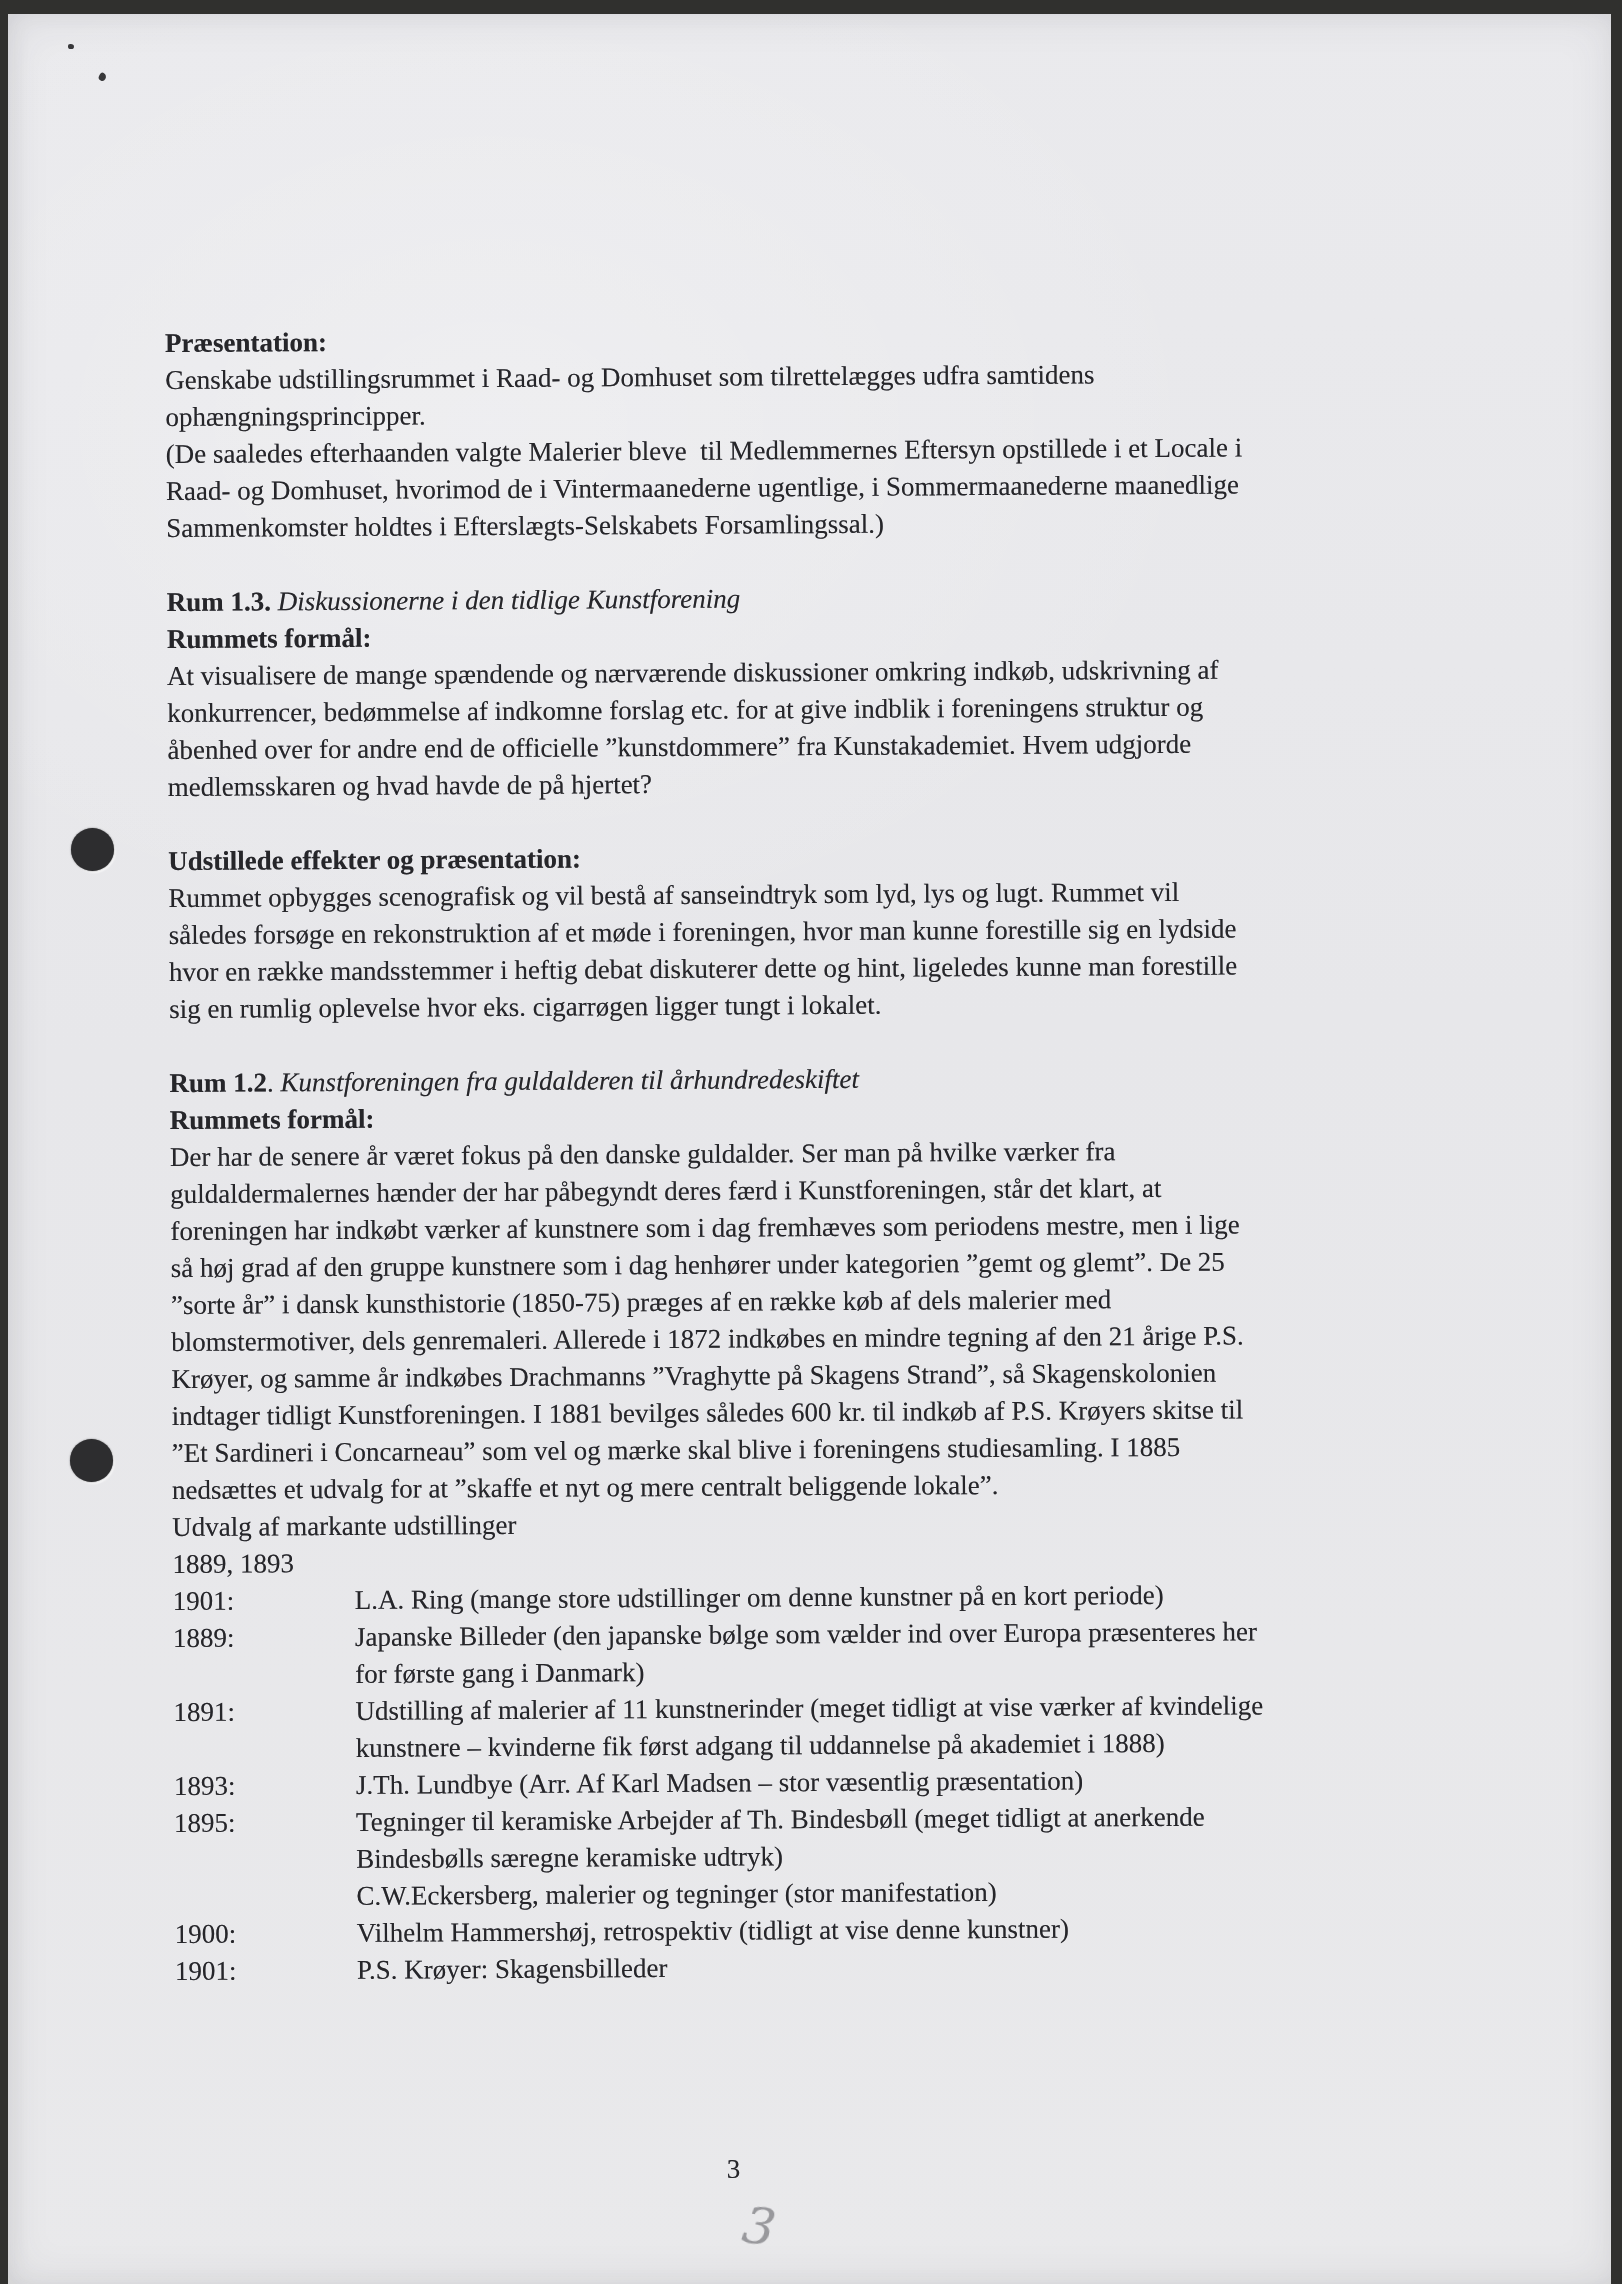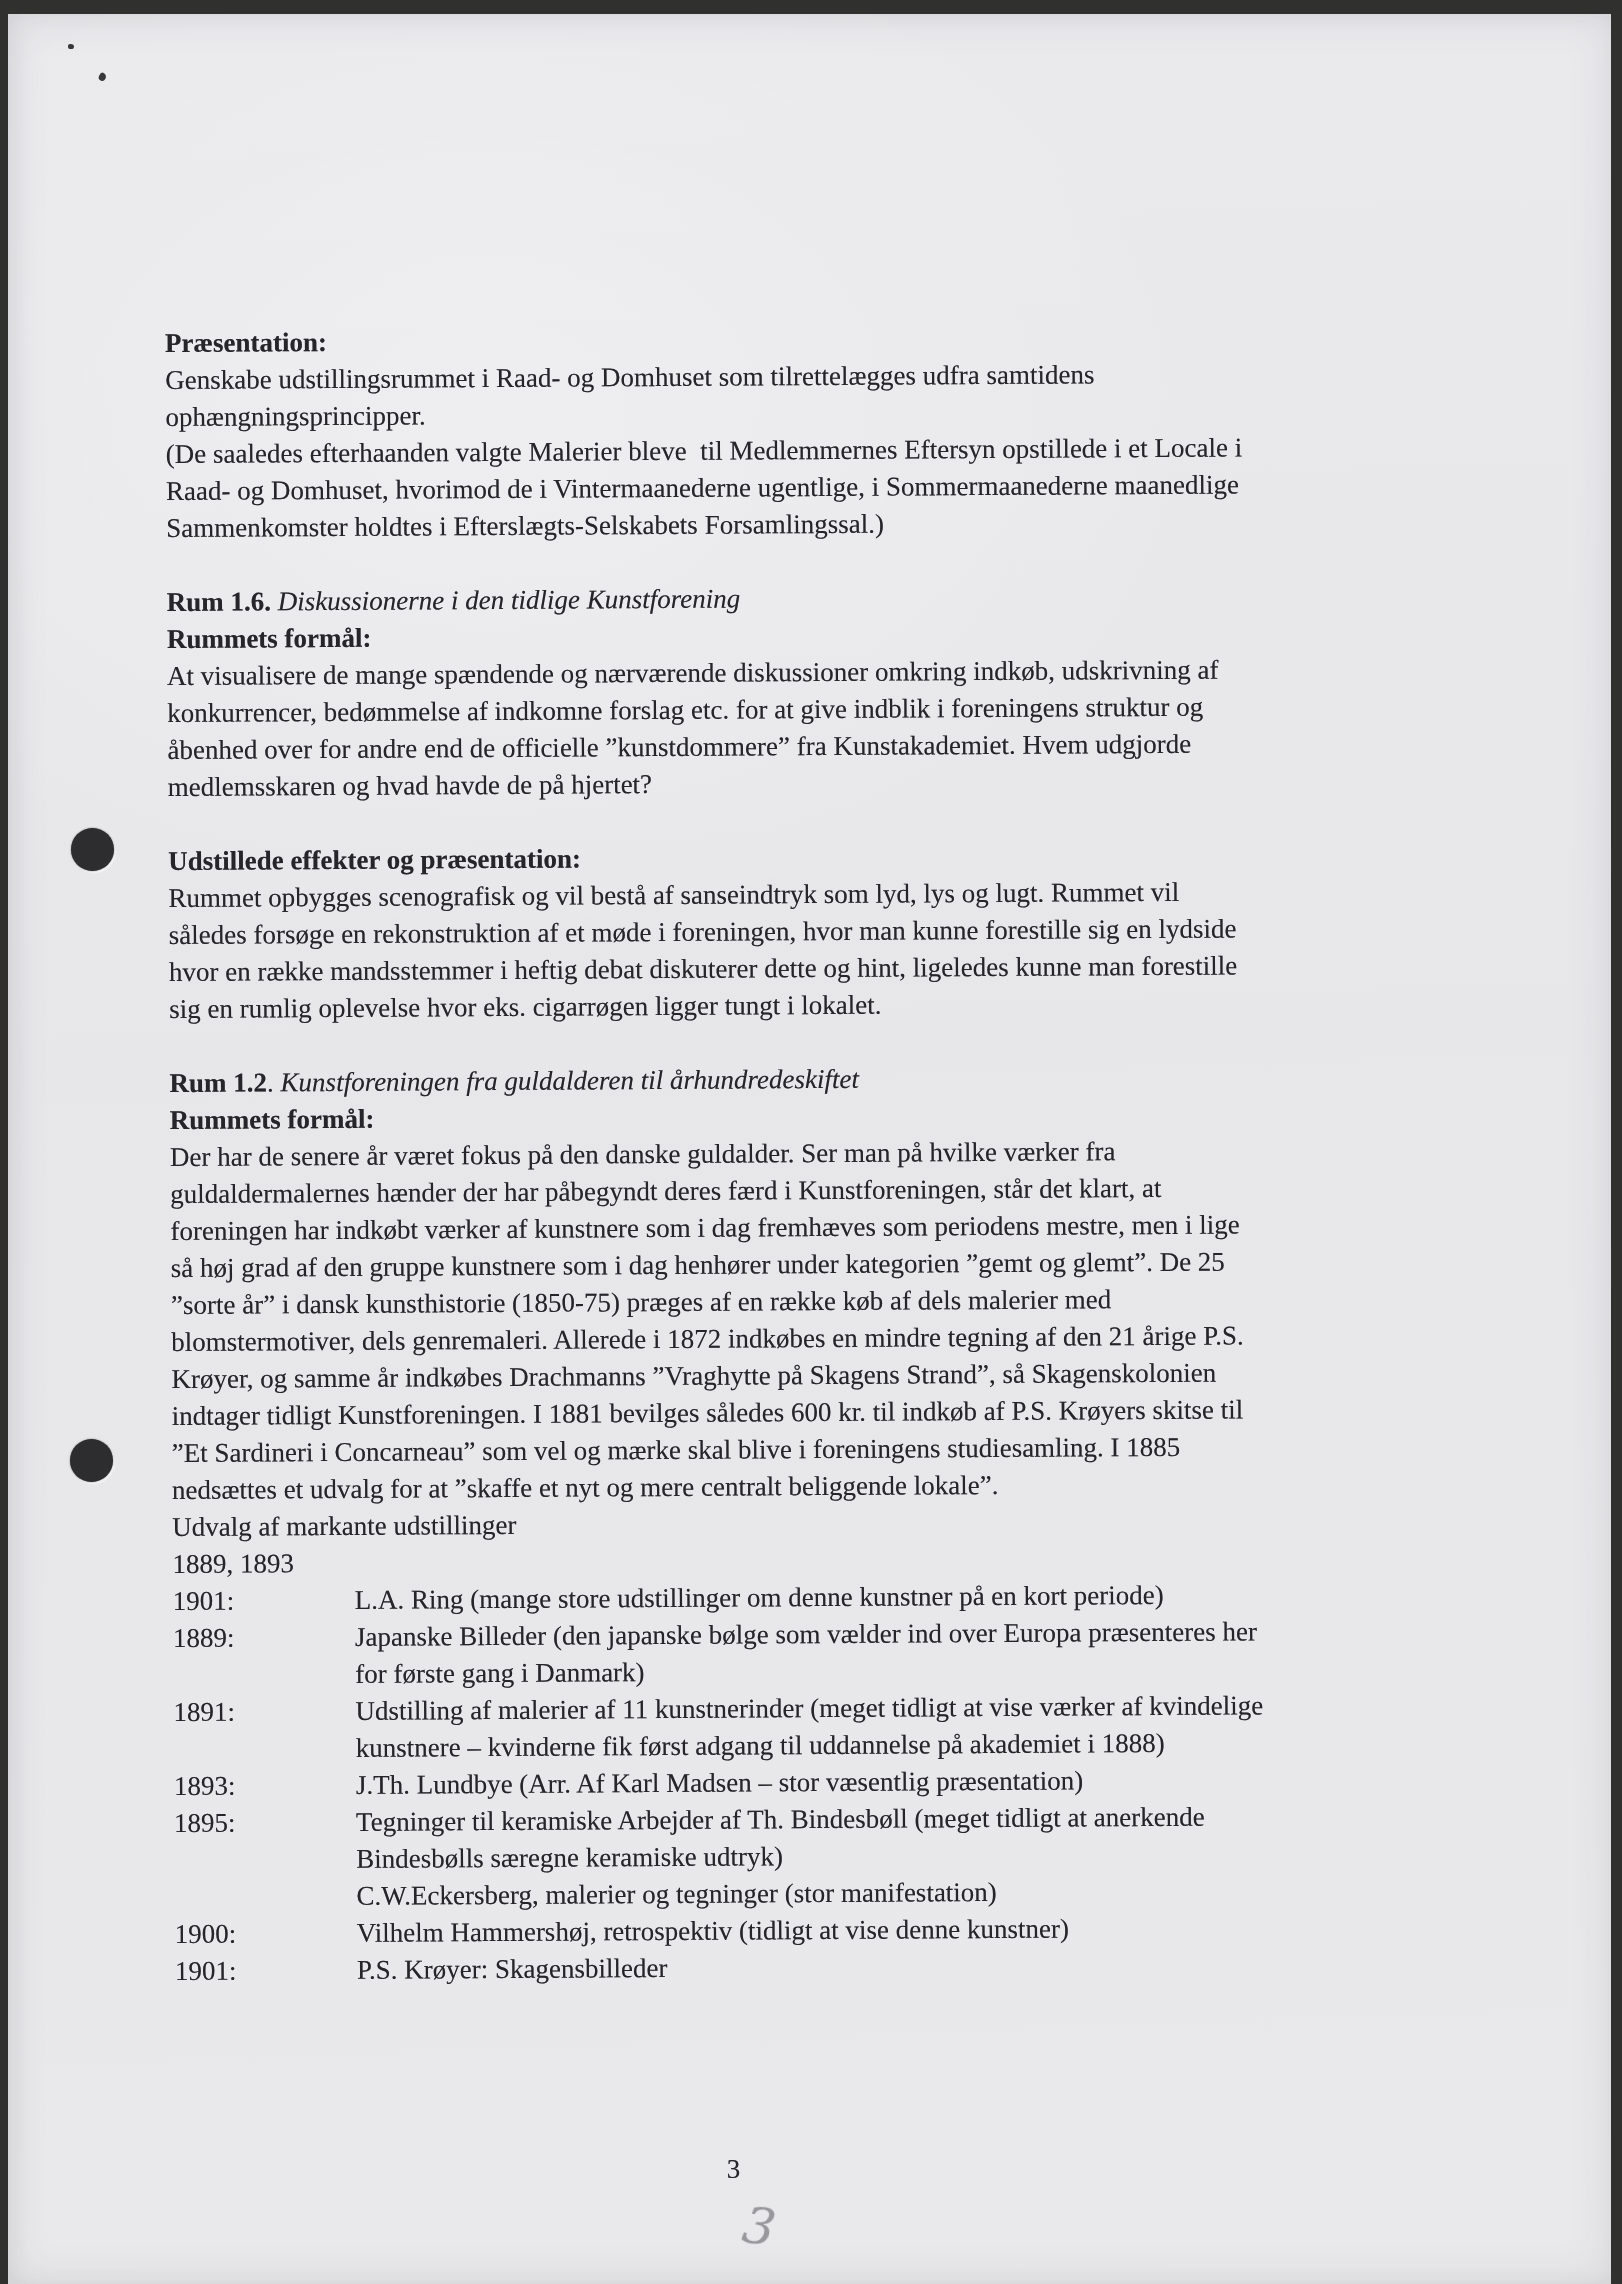--- a/index.html
+++ b/index.html
@@ -81,21 +81,21 @@
   <div class="hole h2"></div>
 
   <div class="content" id="doc-content">
       <div class="line"><span class="b">Præsentation:</span></div>
       <div class="line">Genskabe udstillingsrummet i Raad- og Domhuset som tilrettelægges udfra samtidens</div>
       <div class="line">ophængningsprincipper.</div>
       <div class="line">(De saaledes efterhaanden valgte Malerier bleve  til Medlemmernes Eftersyn opstillede i et Locale i</div>
       <div class="line">Raad- og Domhuset, hvorimod de i Vintermaanederne ugentlige, i Sommermaanederne maanedlige</div>
       <div class="line">Sammenkomster holdtes i Efterslægts-Selskabets Forsamlingssal.)</div>
       <div class="line"></div>
-      <div class="line"><span class="b">Rum 1.6.</span><span> </span><span class="i">Diskussionerne i den tidlige Kunstforening</span></div>
+      <div class="line"><span class="b">Rum 1.3.</span><span> </span><span class="i">Diskussionerne i den tidlige Kunstforening</span></div>
       <div class="line"><span class="b">Rummets formål:</span></div>
       <div class="line">At visualisere de mange spændende og nærværende diskussioner omkring indkøb, udskrivning af</div>
       <div class="line">konkurrencer, bedømmelse af indkomne forslag etc. for at give indblik i foreningens struktur og</div>
       <div class="line">åbenhed over for andre end de officielle ”kunstdommere” fra Kunstakademiet. Hvem udgjorde</div>
       <div class="line">medlemsskaren og hvad havde de på hjertet?</div>
       <div class="line"></div>
       <div class="line"><span class="b">Udstillede effekter og præsentation:</span></div>
       <div class="line">Rummet opbygges scenografisk og vil bestå af sanseindtryk som lyd, lys og lugt. Rummet vil</div>
       <div class="line">således forsøge en rekonstruktion af et møde i foreningen, hvor man kunne forestille sig en lydside</div>
       <div class="line">hvor en række mandsstemmer i heftig debat diskuterer dette og hint, ligeledes kunne man forestille</div>

